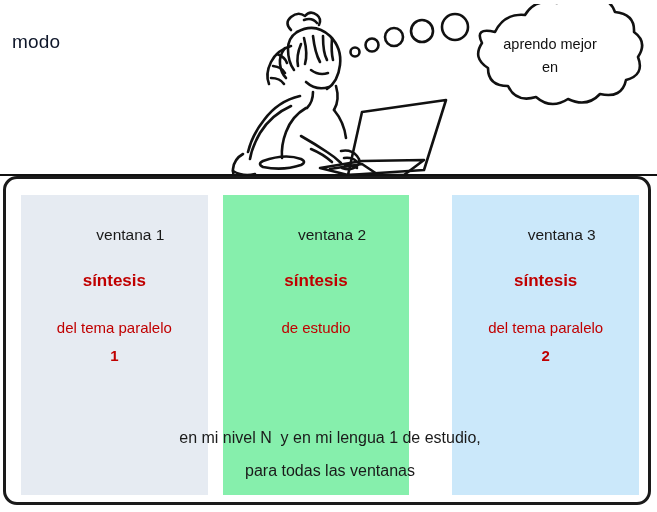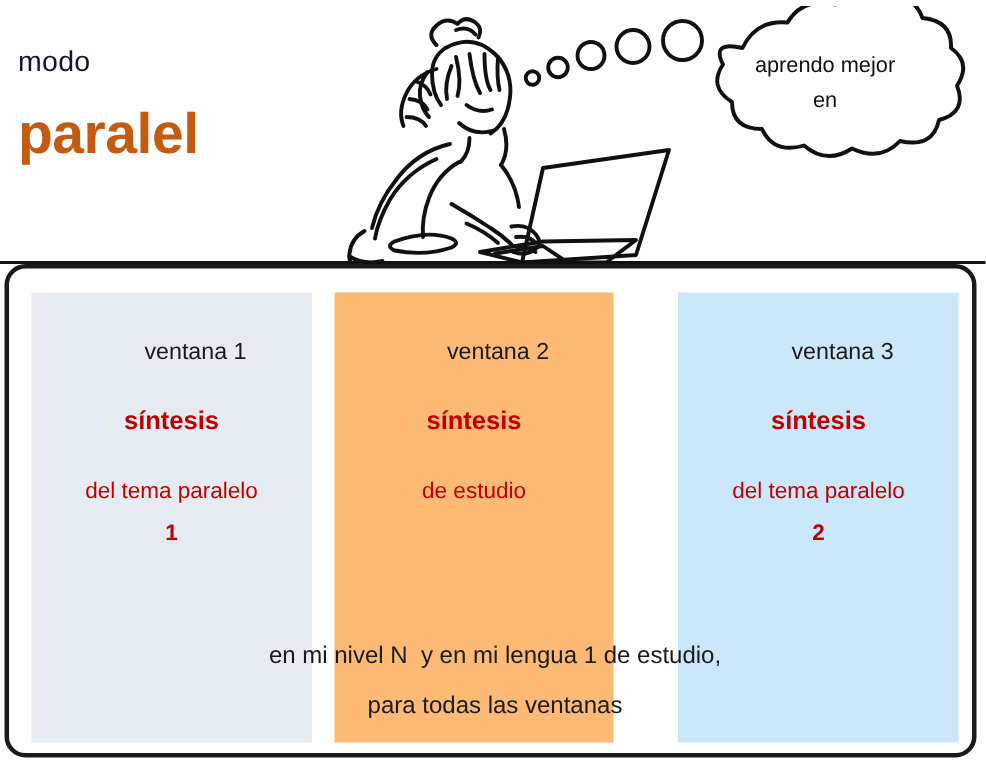--- a/index.html
+++ b/index.html
@@ -142,21 +142,20 @@
     margin-top: 36px;
   }
   #footer-note .nowrap { white-space: pre; }
 </style>
 </head>
 <body>
 
 <div id="header">
 
   <div id="modo-label">modo</div>
-  <div id="mode-name">paralel</div>
 
   <svg id="illustration" viewBox="0 0 250 182">
     <g fill="none" stroke="#111111" stroke-width="2.6" stroke-linecap="round" stroke-linejoin="round">
 
       <path d="M86 34 q-7 -7 0 -13 q7 -6 14 -1 q5 -6 12 -1 q5 4 2 10"></path>
       <path d="M99 24 q8 -3 13 3"></path>
 
       <path d="M92 36 q18 -10 33 4 q12 12 10 29 q-2 17 -13 24"></path>
       <path d="M92 36 q-9 6 -9 17 q0 13 6 21"></path>
 
@@ -243,21 +242,21 @@
 
     <div class="column" style="background: rgb(230, 235, 242);">
       <div class="col-window-label">ventana 1</div>
       <div class="col-heading">síntesis</div>
       <div class="col-body">
         <div>del tema paralelo</div>
         <div class="emph">1</div>
       </div>
     </div>
 
-    <div class="column" style="background: #fdba74;">
+    <div class="column" style="background: #86efac;">
       <div class="col-window-label">ventana 2</div>
       <div class="col-heading">síntesis</div>
       <div class="col-body">
         <div>de estudio</div>
       </div>
     </div>
 
     <div class="column" style="background: rgb(203, 232, 250); margin-left: 28px;">
       <div class="col-window-label">ventana 3</div>
       <div class="col-heading">síntesis</div>

